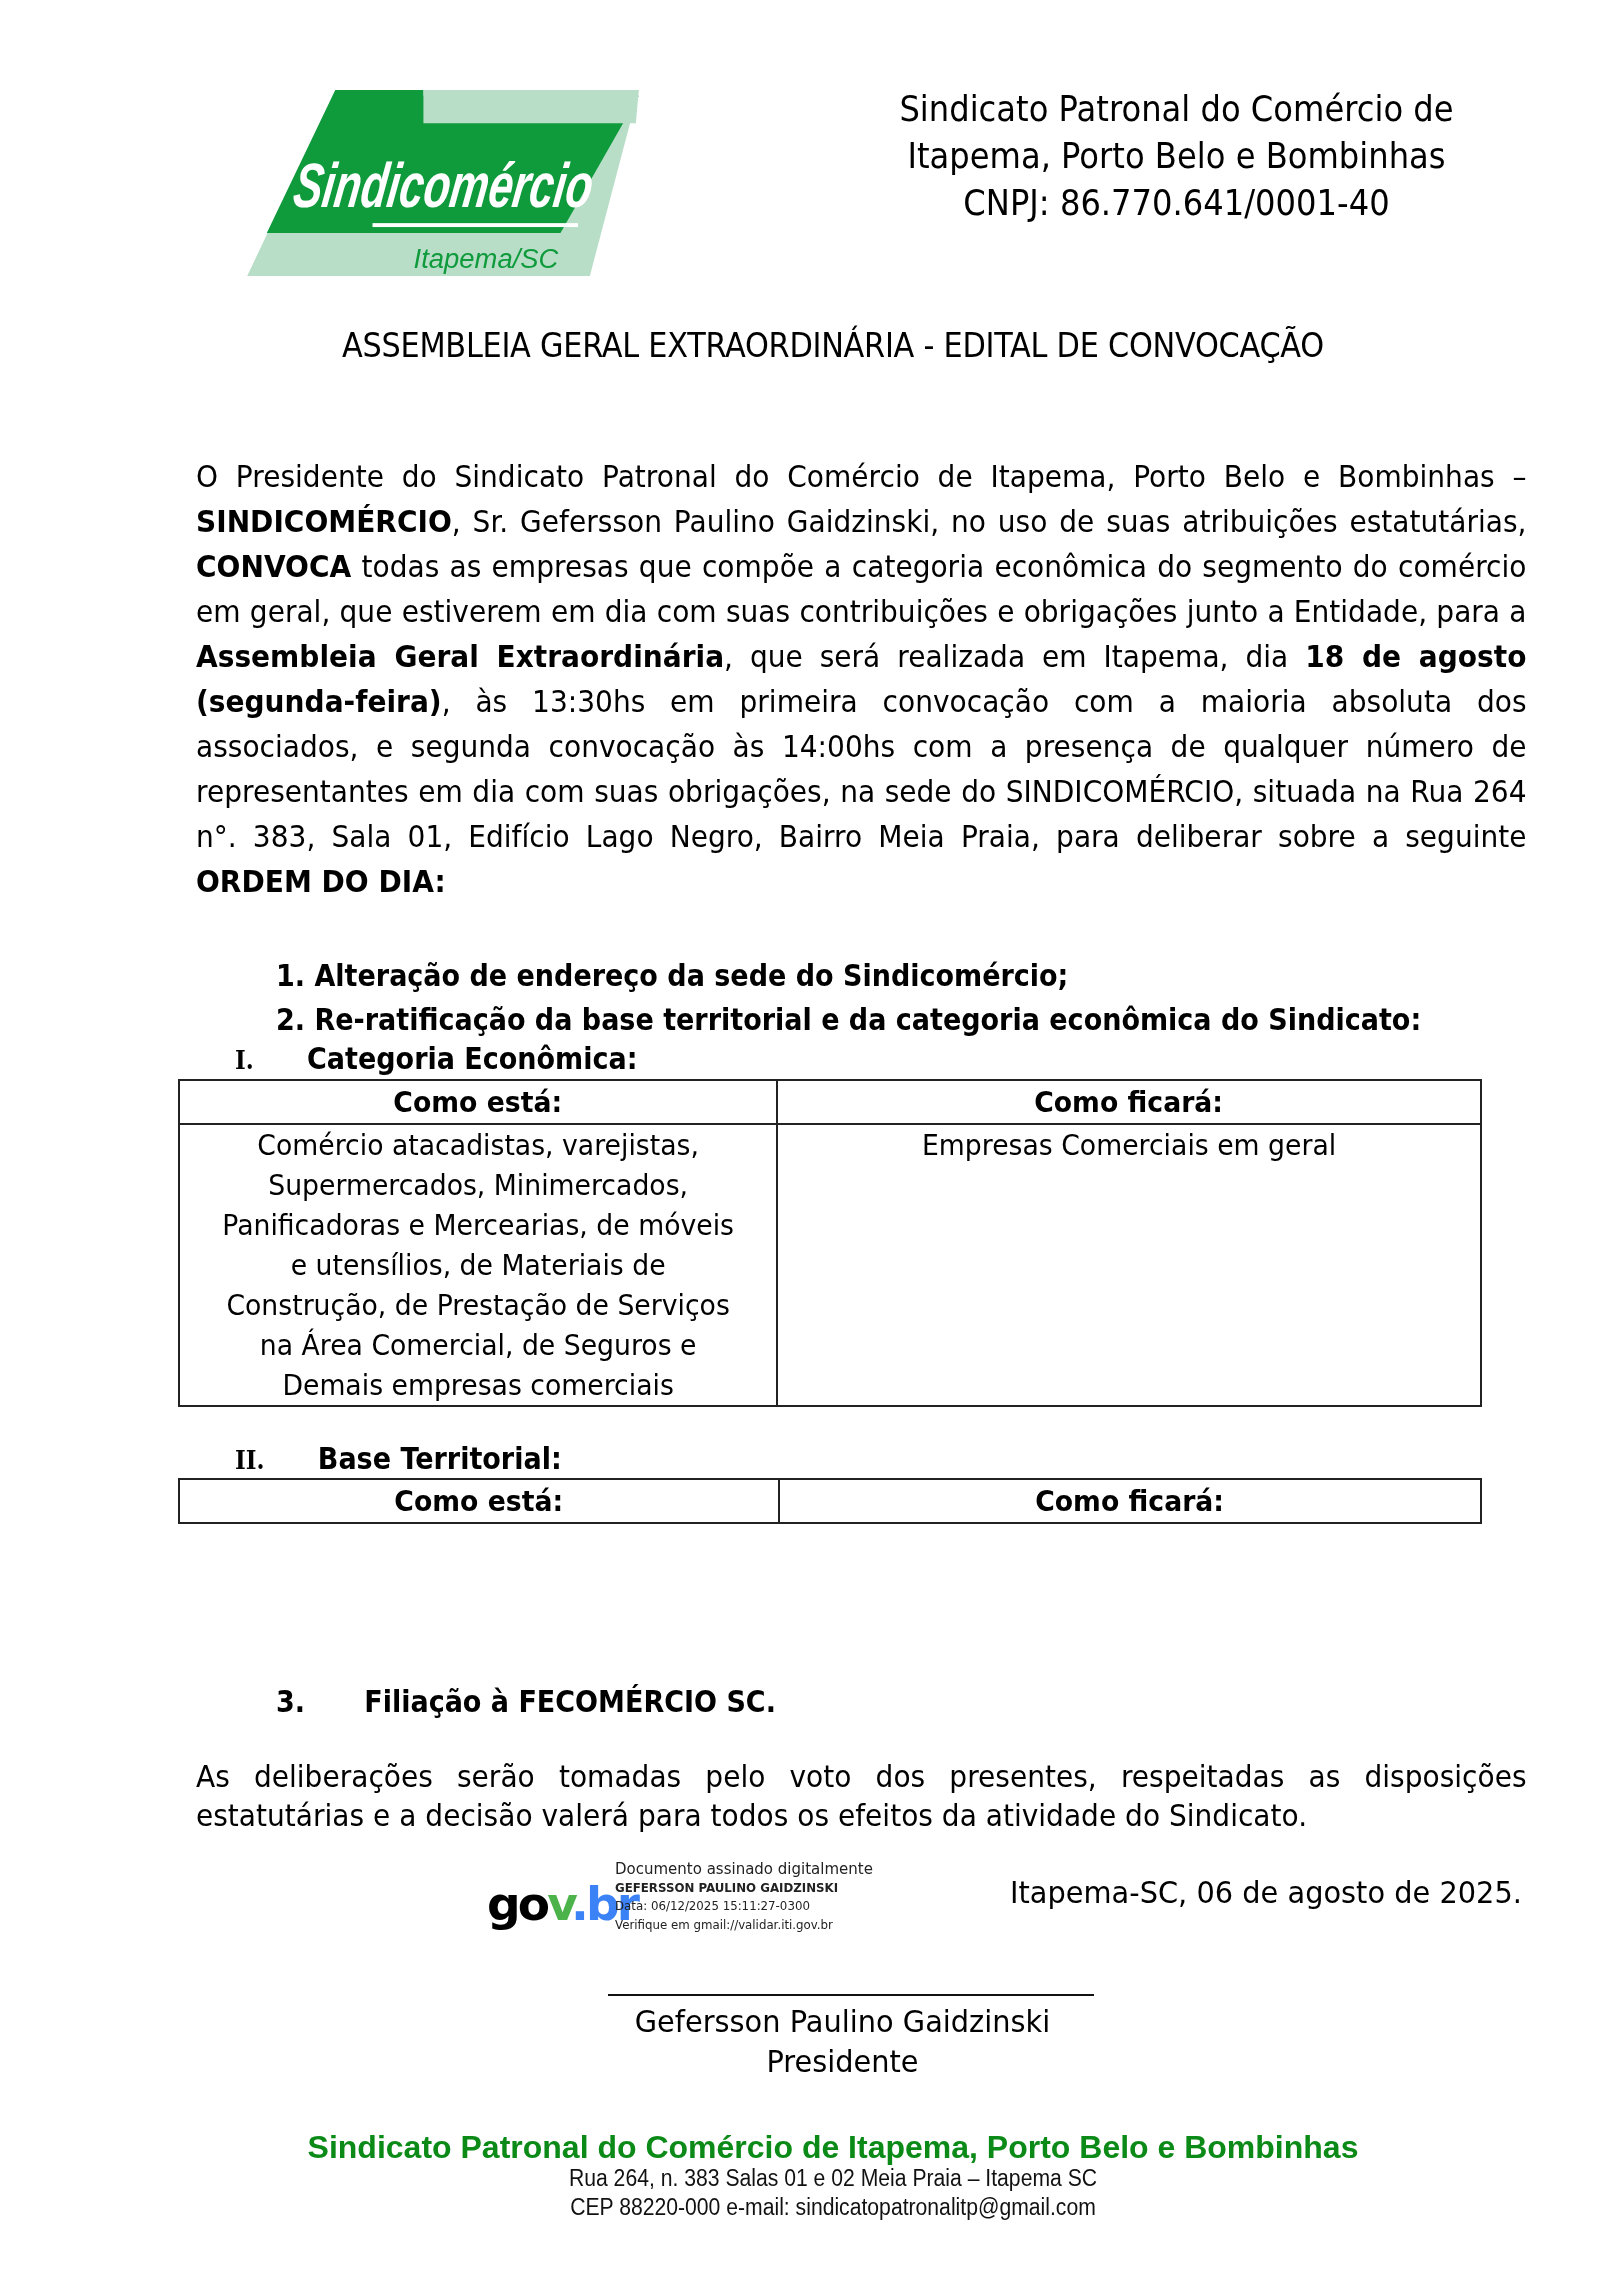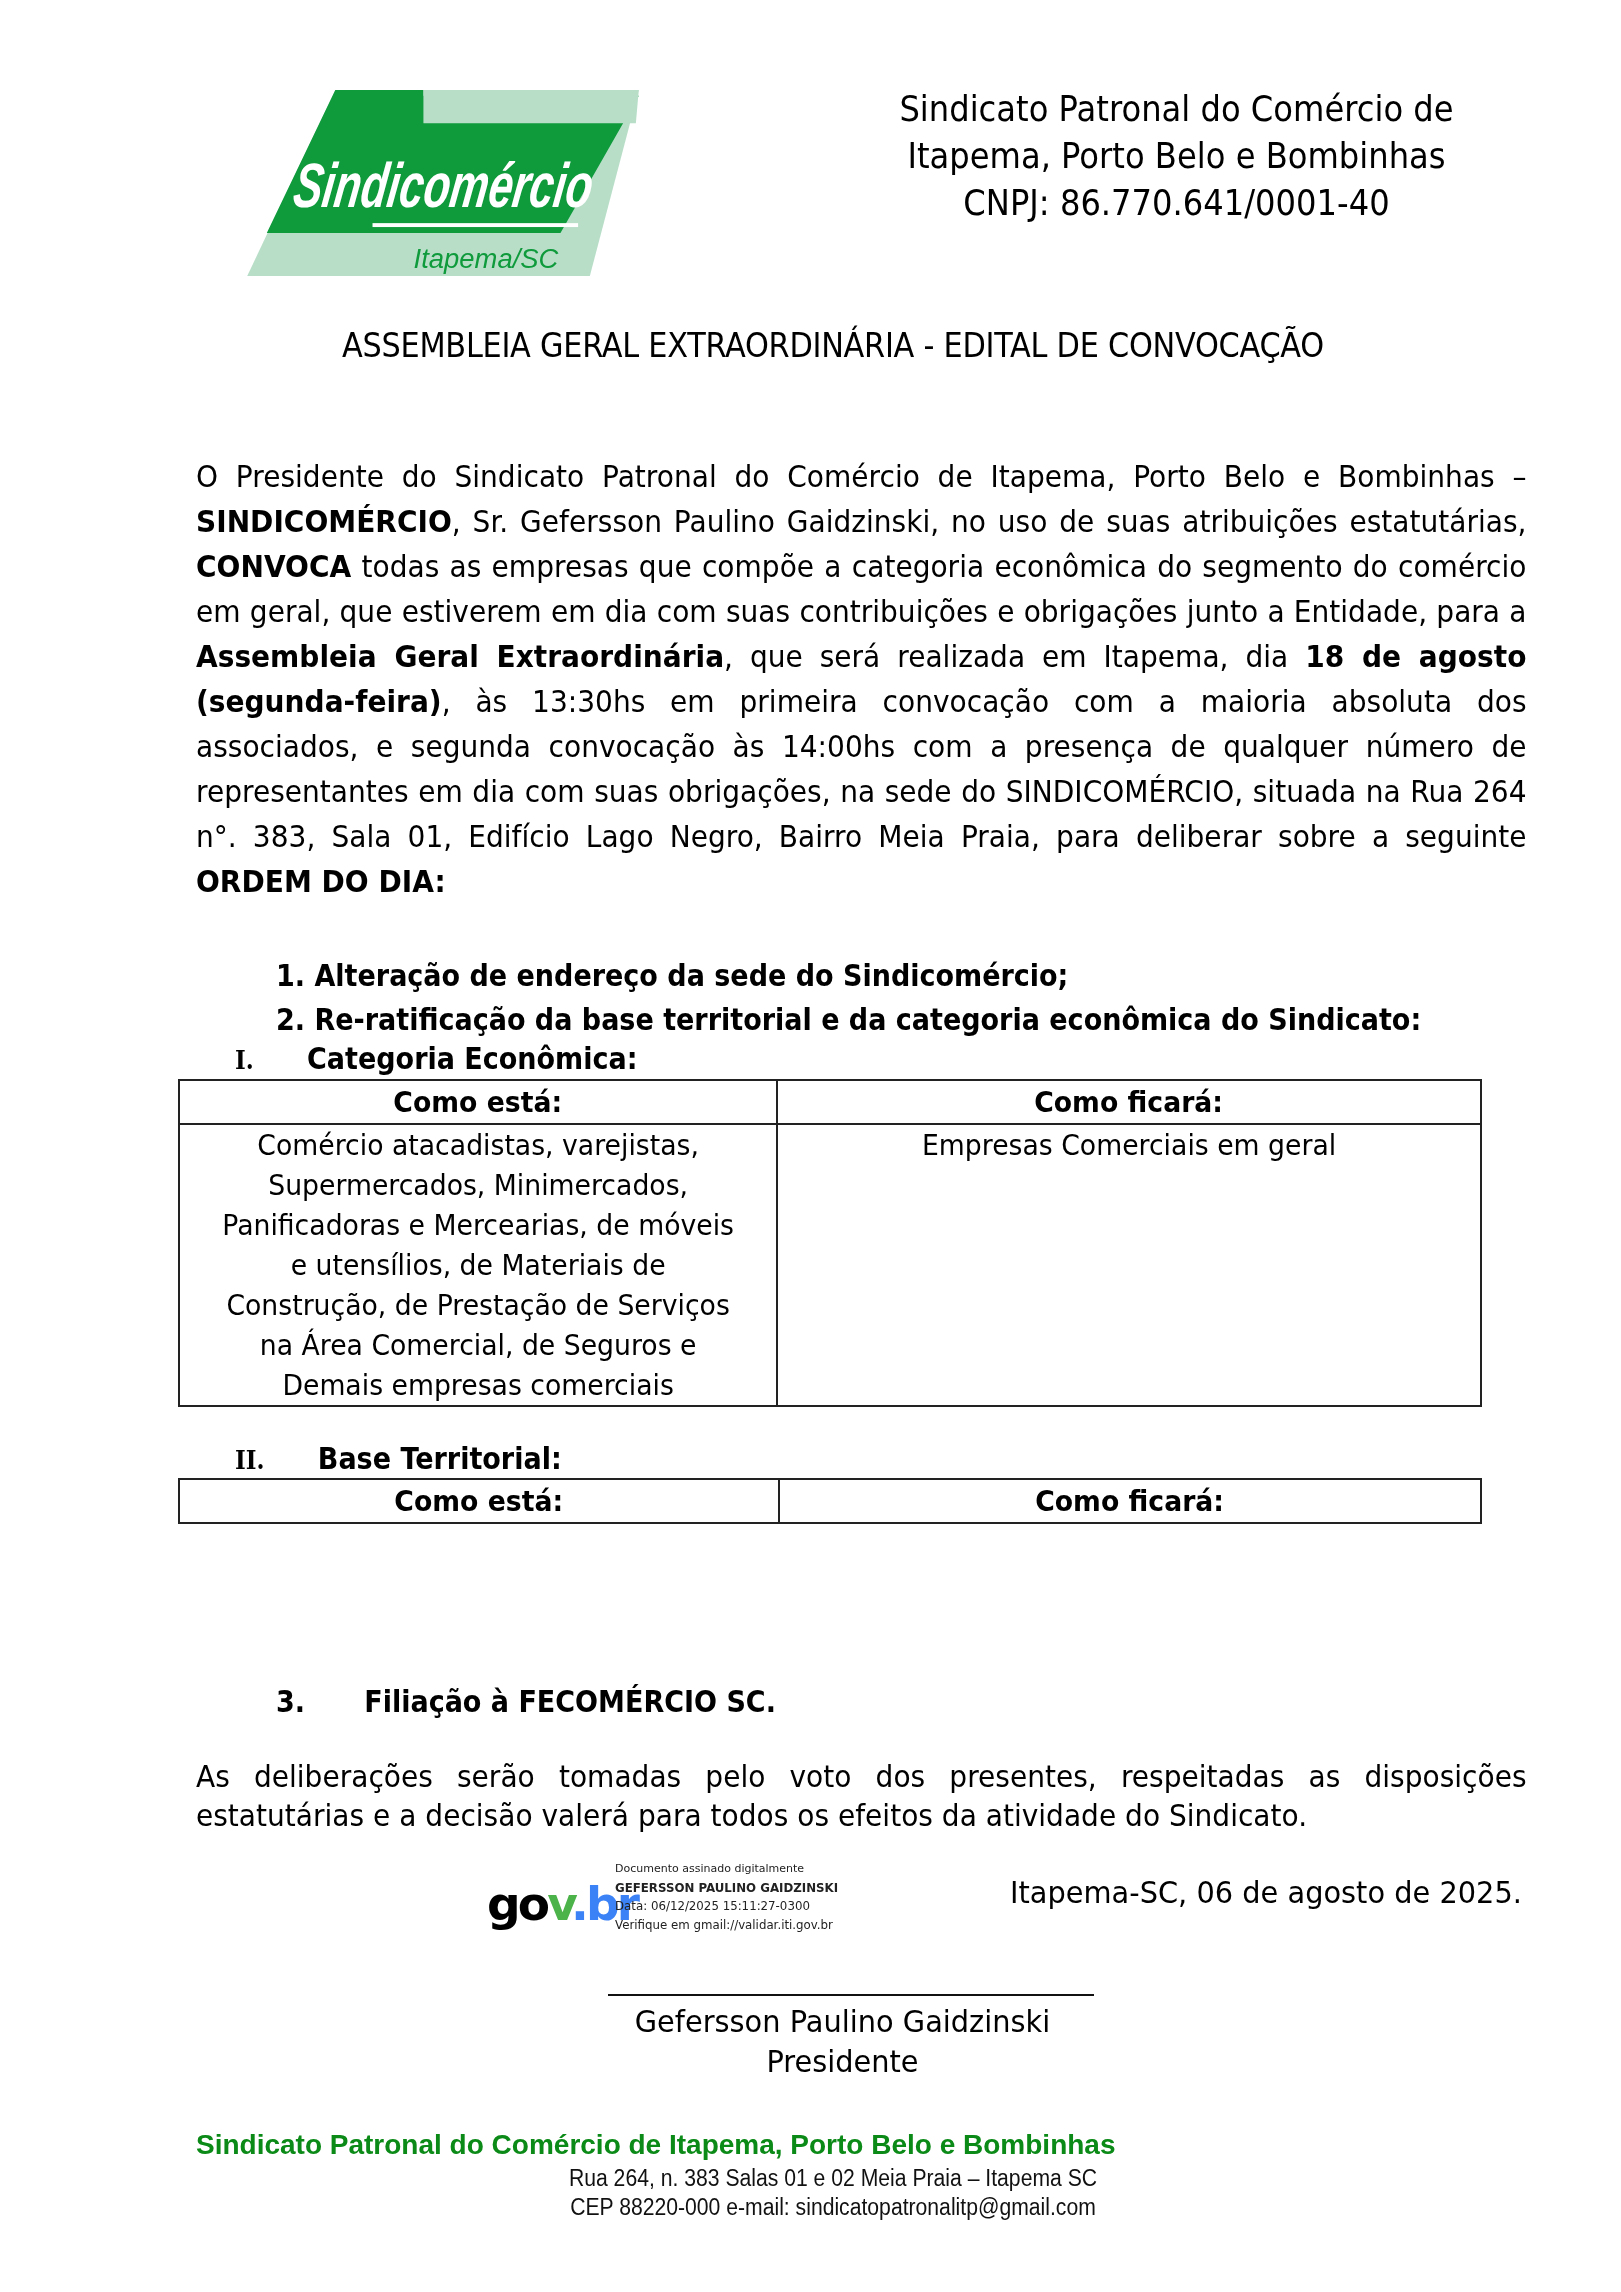--- a/index.html
+++ b/index.html
@@ -67,31 +67,31 @@
       transform: scaleX(0.935); transform-origin: left top;
     }
 
     
     .gov-logo { left: 487px; top: 1880px; font-family: "DejaVu Sans", sans-serif; font-weight: bold; font-size: 47px; letter-spacing: -2.9px; line-height: 1; }
     .gov-logo .g { color: #000000; }
     .gov-logo .v { color: #4cb34a; }
     .gov-logo .b { color: #3b82f6; }
     .sig-block { left: 615px; top: 1860px; font-family: "DejaVu Sans", sans-serif; font-size: 11.8px; line-height: 18.6px; color: #222; }
     .sig-block .name { font-weight: bold; font-size: 11.8px; }
-    .sig-block .caption { font-size: 11px; }
+    .sig-block .caption { font-size: 15px; }
 
     .place-date { left: 1010px; top: 1874px; font-size: 31px; white-space: nowrap; transform: scaleX(0.93); transform-origin: left top; }
 
     .sig-line { left: 608px; top: 1994px; width: 486px; height: 0; border-top: 2.9px solid #111; }
     .signer-name { left: 568px; top: 2002px; width: 549px; text-align: center; font-size: 31px; line-height: 39px; transform: scaleX(0.93); transform-origin: center top; }
     .signer-role { left: 568px; top: 2042px; width: 549px; text-align: center; font-size: 31px; line-height: 39px; transform: scaleX(0.93); transform-origin: center top; }
 
     .footer-org {
-      left: 196px; top: 2129px; width: 1274px; text-align: left; white-space: nowrap;
-      font-family: "Liberation Sans", sans-serif; font-weight: bold; font-size: 28px; color: #0b8a17;
+      left: 196px; top: 2129px; width: 1274px; text-align: center; white-space: nowrap;
+      font-family: "Liberation Sans", sans-serif; font-weight: bold; font-size: 32px; color: #0b8a17;
     }
     .footer-line {
       left: 294px; width: 1078px; text-align: center; white-space: nowrap;
       font-family: "Liberation Sans", sans-serif; font-size: 23px; color: #111;
       transform: scaleX(0.92); transform-origin: center top;
     }
     #footer-address { top: 2165px; }
     #footer-contact { top: 2194px; }
   </style>
 </head>

